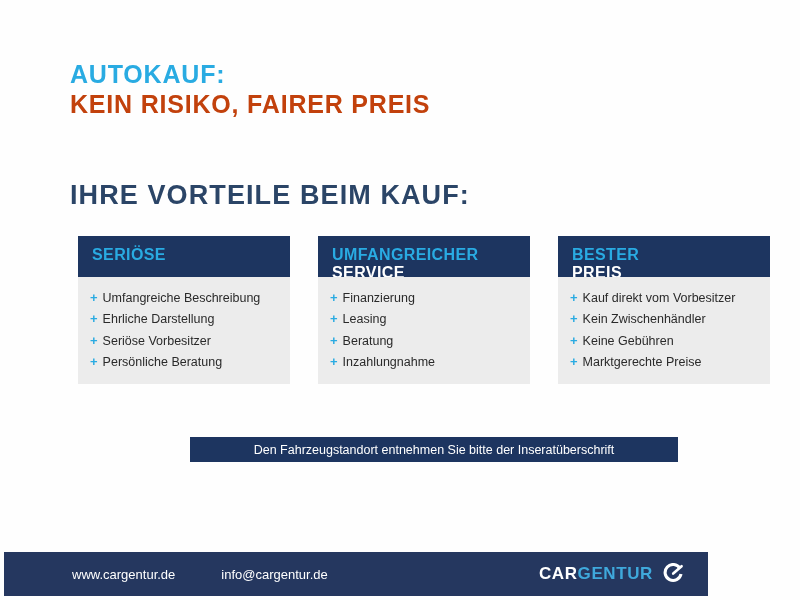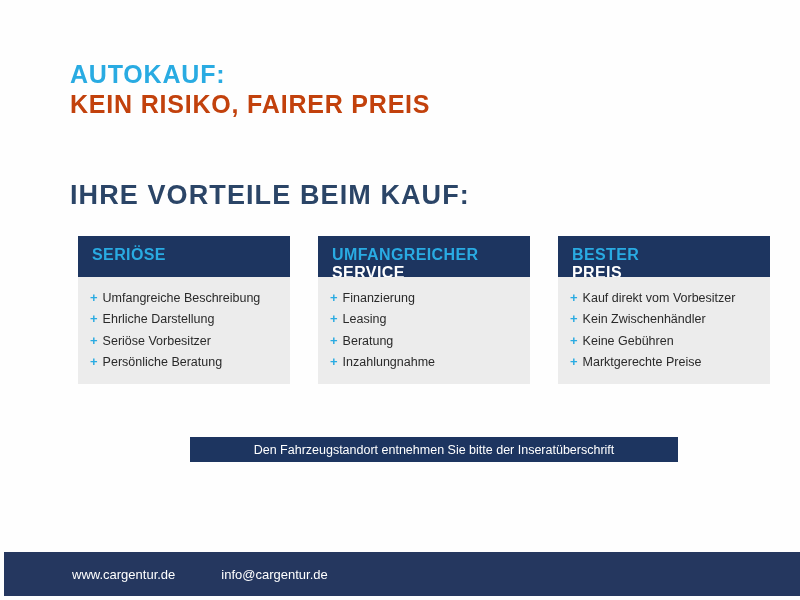--- a/index.html
+++ b/index.html
@@ -125,21 +125,21 @@
     align-items: center;
     justify-content: center;
     box-sizing: border-box;
   }
 
   
   .footer {
     position: absolute;
     left: 4px;
     top: 552px;
-    width: 796px;
+    width: 704px;
     height: 44px;
     background: #25375F;
     display: flex;
     align-items: center;
   }
   .footer-link {
     color: #ffffff;
     font-size: 13px;
     text-decoration: none;
   }
@@ -263,15 +263,25 @@
   </div>
 
   <div class="banner">
     <span>Den Fahrzeugstandort entnehmen Sie bitte der Inseratüberschrift</span>
   </div>
 
   <div class="footer">
     <a class="footer-link footer-web" href="#">www.cargentur.de</a>
     <a class="footer-link footer-mail" href="#">info@cargentur.de</a>
 
+    <div class="logo">
+      <span class="logo-car">CAR</span>
+      <span class="logo-gentur">GENTUR</span>
+      <span class="logo-mark">
+        <svg width="22" height="22" viewBox="0 0 22 22" aria-hidden="true">
+          <path d="M18.0 5.4 A8 8 0 1 0 19 11 L19 11" fill="none" stroke="#ffffff" stroke-width="3.1" stroke-linecap="butt"></path>
+          <line x1="11.2" y1="10.6" x2="19.6" y2="3.2" stroke="#ffffff" stroke-width="2.6" stroke-linecap="round"></line>
+        </svg>
+      </span>
+    </div>
   </div>
 
 </div>
 
 </body></html>

